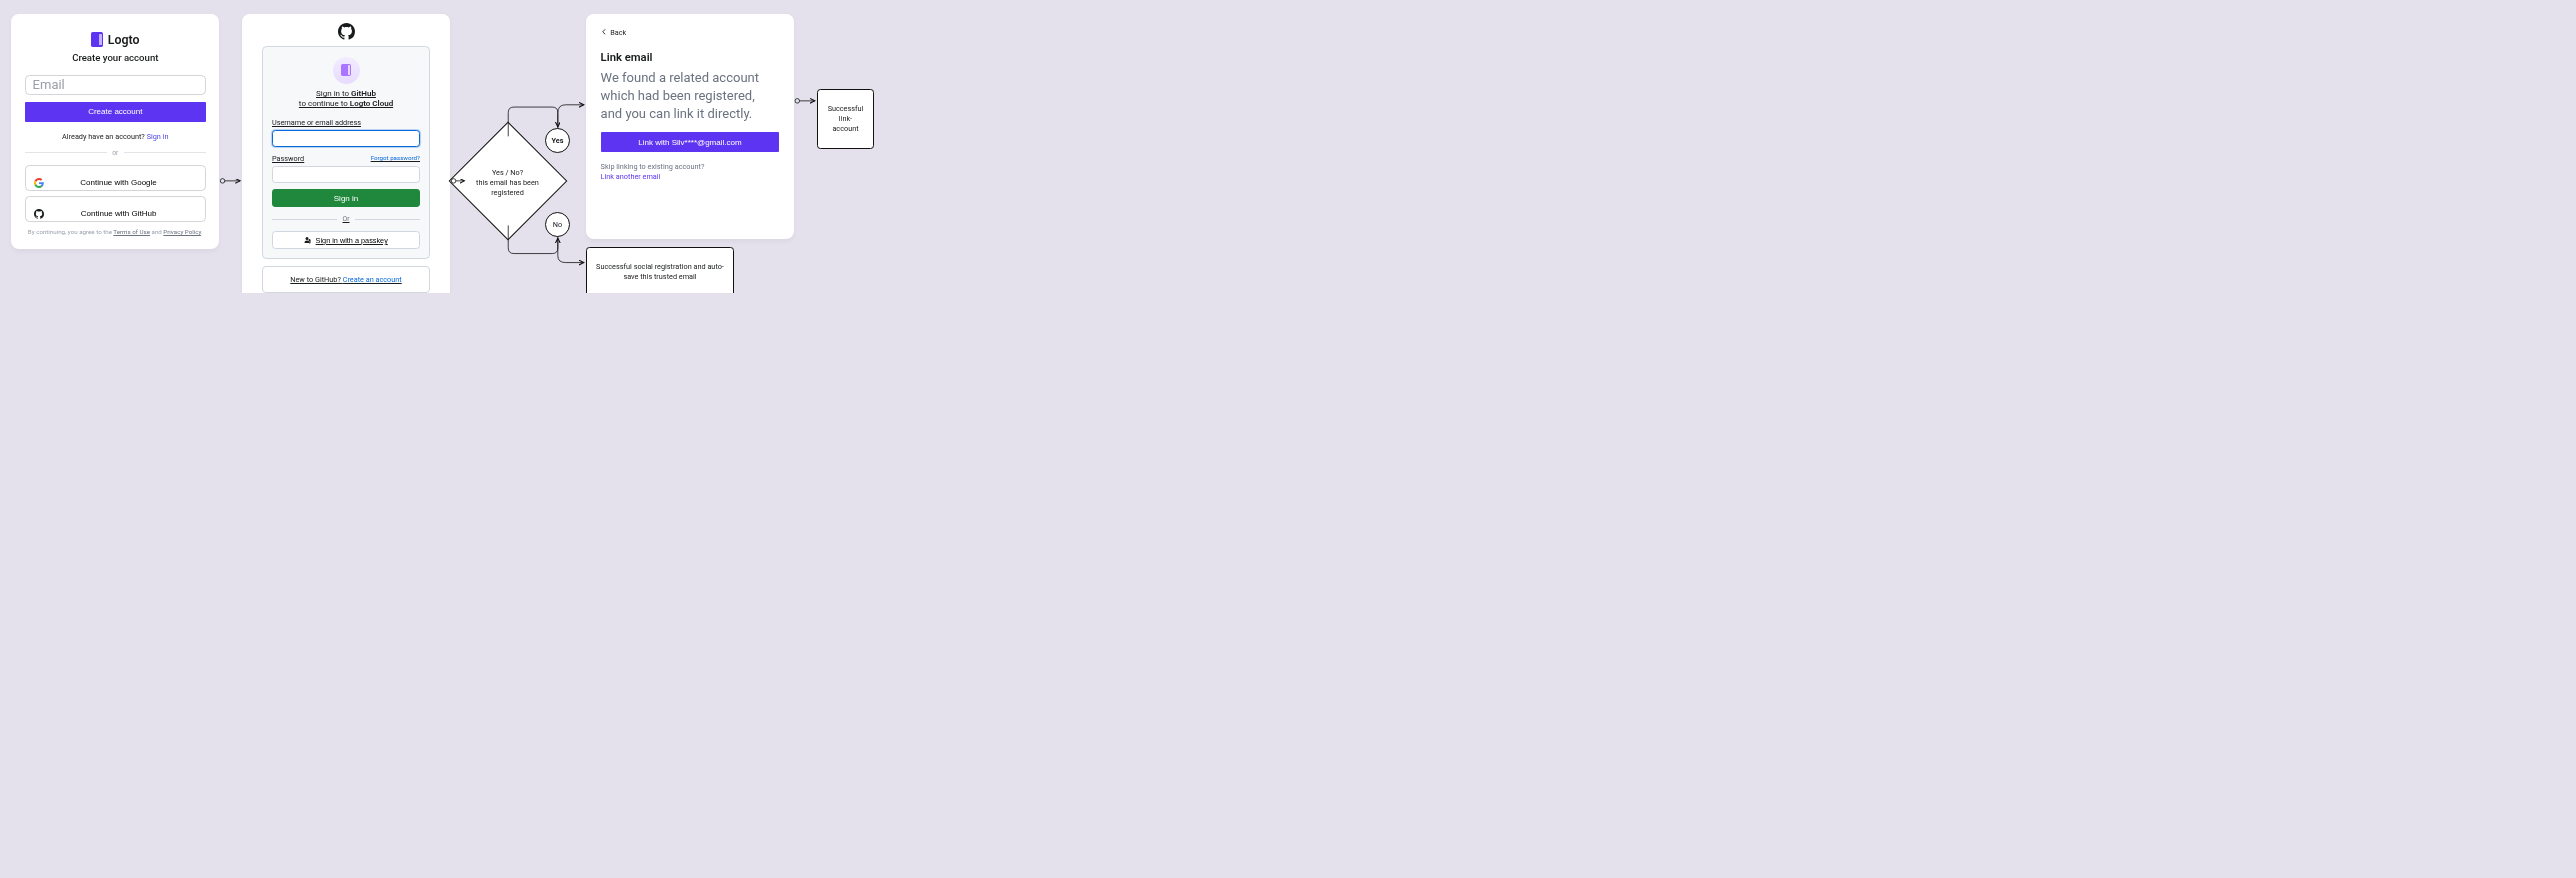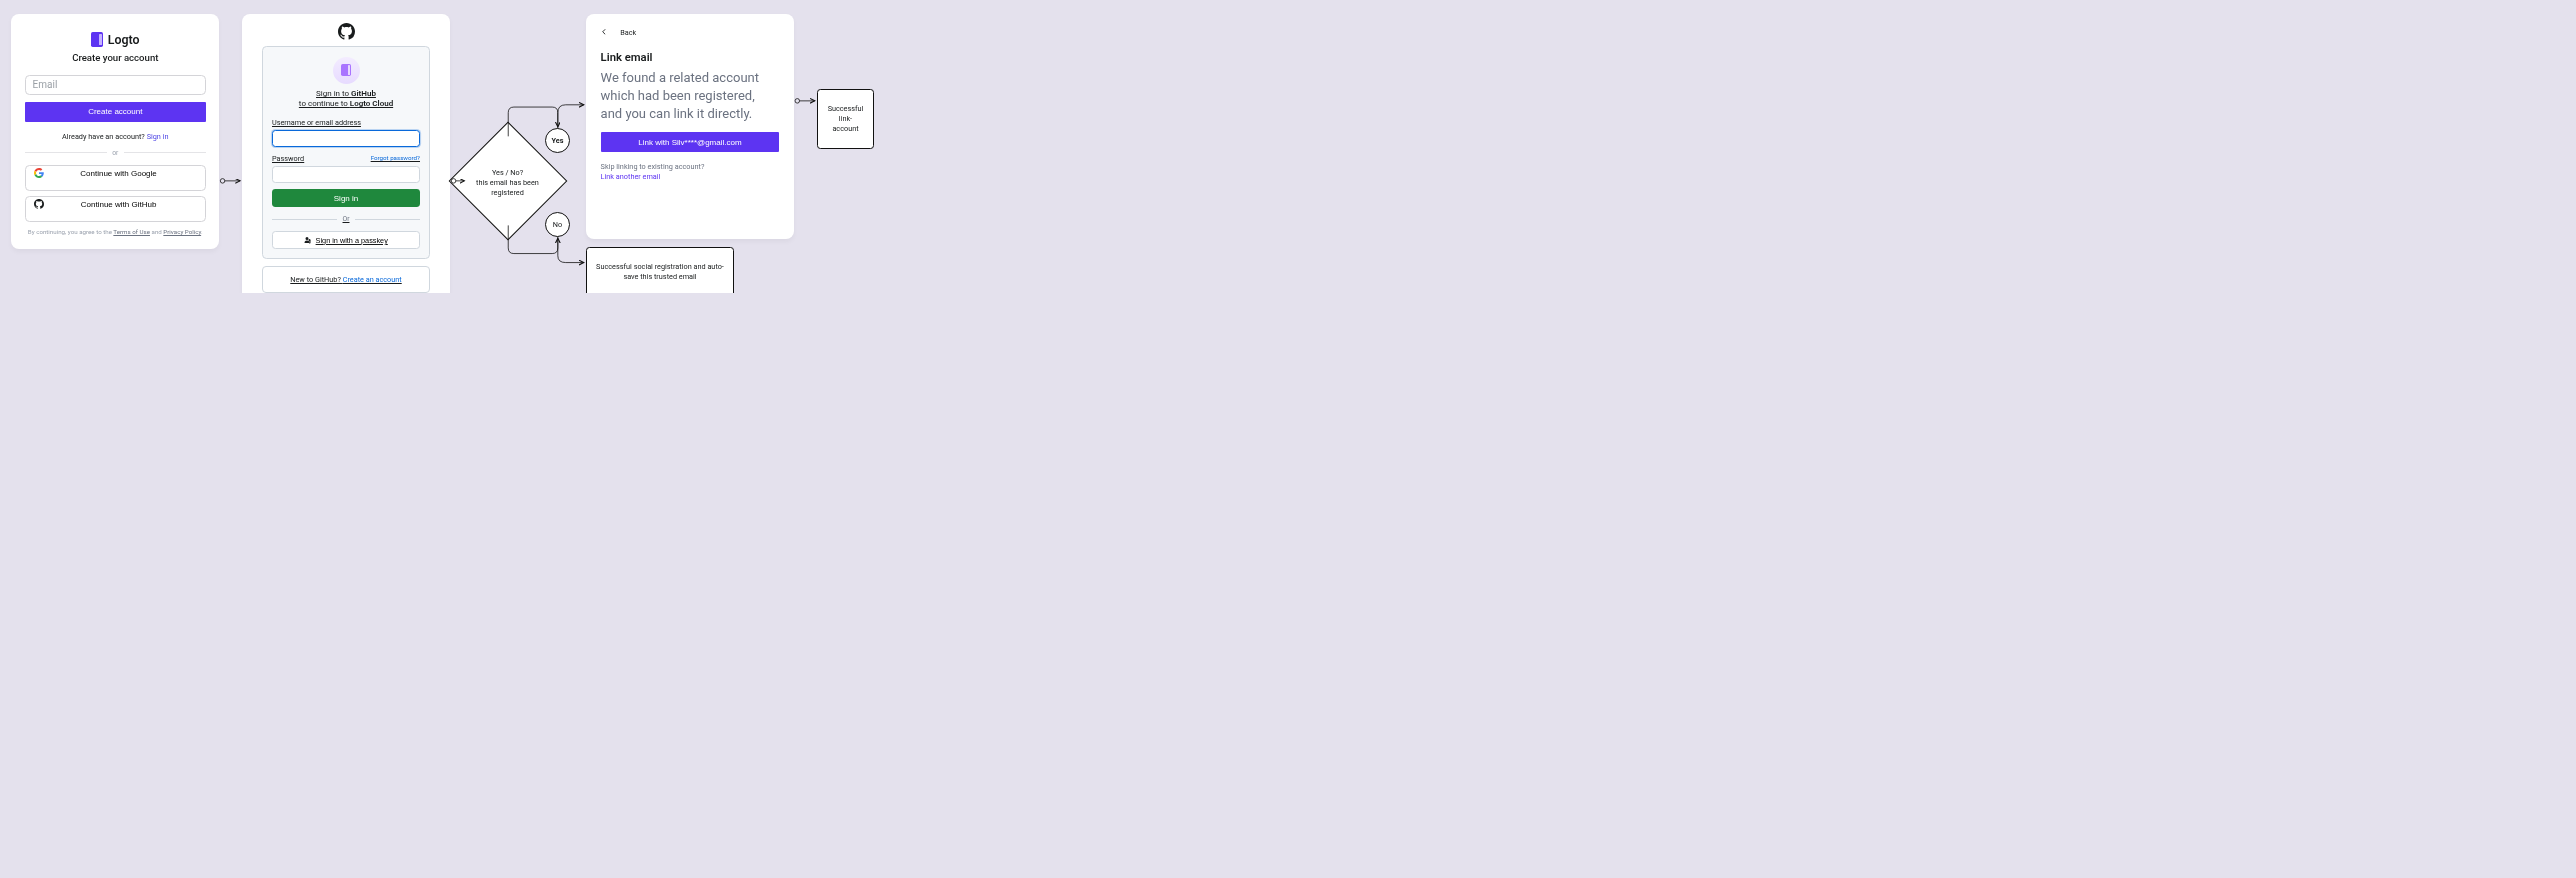--- a/index.html
+++ b/index.html
@@ -24,36 +24,36 @@
 
   
   .panel1 { left: 11.3px; top: 14px; width: 208px; padding: 18px 13.5px 13.5px; }
   .logo-row { display:flex; align-items:center; justify-content:center; gap:4.5px; margin-bottom:4.5px;}
   .logto-mark { width:12.4px; height:14.6px; background:#5d34f2; border-radius:1.7px; position:relative;}
   .logto-mark::after{content:"";position:absolute;right:1.7px;top:1.7px;bottom:1.7px;width:2.3px;background:#c6b4ff;border-radius:0.6px;}
   .logo-text { font-size:12.4px; font-weight:600; }
   .subtitle1 { text-align:center; font-size:9.6px; font-weight:500; margin-bottom:12.4px;}
   .input {
     width:100%; height:20px; border:0.6px solid #d4d4d8; border-radius:4.5px;
-    padding:0 6.8px; font-size:10px; color:#9aa0a6; display:flex; align-items:center;
+    padding:0 6.8px; font-size:13px; color:#9aa0a6; display:flex; align-items:center;
     margin-bottom:6.8px;
   }
   .btn-primary {
     width:100%; height:20px; background:#5d34f2; color:#fff; border:none;
     border-radius:1px; font-size:8px; font-weight:500; display:flex;
     align-items:center; justify-content:center; cursor:pointer;
   }
   .already { text-align:center; font-size:7.3px; margin:10px 0 8px; }
   .link { color:#4f46e5; cursor:pointer; }
   .or-sep { display:flex; align-items:center; gap:5.6px; margin-bottom:8px;}
   .or-sep .line{flex:1;height:0.6px;background:#e4e4e7;}
   .or-sep span{color:#9ca3af;font-size:6.8px;}
   .social-btn {
     width:100%; height:22.5px; border:0.6px solid #d4d4d8; border-radius:4.5px;
-    display:flex; align-items:flex-end; padding:12px 8px; gap: 10px;
+    display:flex; align-items:flex-start; padding:12px 8px; gap: 10px;
     font-size:8px; margin-bottom:5.6px; cursor:pointer; background:#fff;
   }
   .social-btn .lbl { flex:1; text-align:center; margin-right: 13.5px;}
   .terms { text-align:center; font-size:6.2px; color:#9ca3af; margin-top:4.5px;}
   .terms a{color:#6b7280; text-decoration:underline;}
 
   .g-icon{width:10px;height:10px;}
   .gh-icon{width:10px;height:10px;}
 
   
@@ -79,21 +79,21 @@
   .gh-input.focus{border-color:#0969da; box-shadow:0 0 0 1.1px rgba(9,105,218,0.25);}
   .btn-green{width:100%;height:18px;background:#1f883d;color:#fff;border:none;border-radius:3.4px;font-size:8px;font-weight:500;}
   .gh-or{display:flex;align-items:center;gap:5.6px;margin:8px 0;}
   .gh-or .line{flex:1;height:0.6px;background:#d0d7de;}
   .gh-or span{font-size:6.8px;color:#6b7280;}
   .passkey-btn{width:100%;height:18px;border:0.6px solid #d0d7de;border-radius:3.4px;background:#fff;font-size:7.3px;display:flex;align-items:center;justify-content:center;gap:3.4px;}
   .gh-footer{border:0.6px solid #d0d7de;border-radius:4px;margin-top:6.8px;padding:8px;text-align:center;font-size:7.3px;}
 
   
   .panel3 { left: 586px; top: 14px; width: 208px; padding: 13.5px 14.6px; height: 225px;}
-  .back{display:flex;align-items:center;gap:14px;font-size:7.3px;margin-bottom:14.6px;cursor:pointer;}
+  .back{display:flex;align-items:center;gap:4px;font-size:7.3px;margin-bottom:14.6px;cursor:pointer;}
   .link-title{font-size:11.3px;font-weight:600;margin-bottom:4.5px;}
   .link-desc{font-size:13px;color:#6b7280;margin-bottom:9px;line-height:1.4;}
   .skip-q{font-size:7.3px;color:#6b7280;margin-top:10px;}
   .link-another{font-size:7.3px;color:#5d34f2;cursor:pointer;margin-top:1.1px;}
 
   
   .diamond {
     position:absolute; width:84px; height:84px; transform: rotate(45deg);
     border:0.8px solid #111; background:#fff;
     left: 466px; top: 139px;

